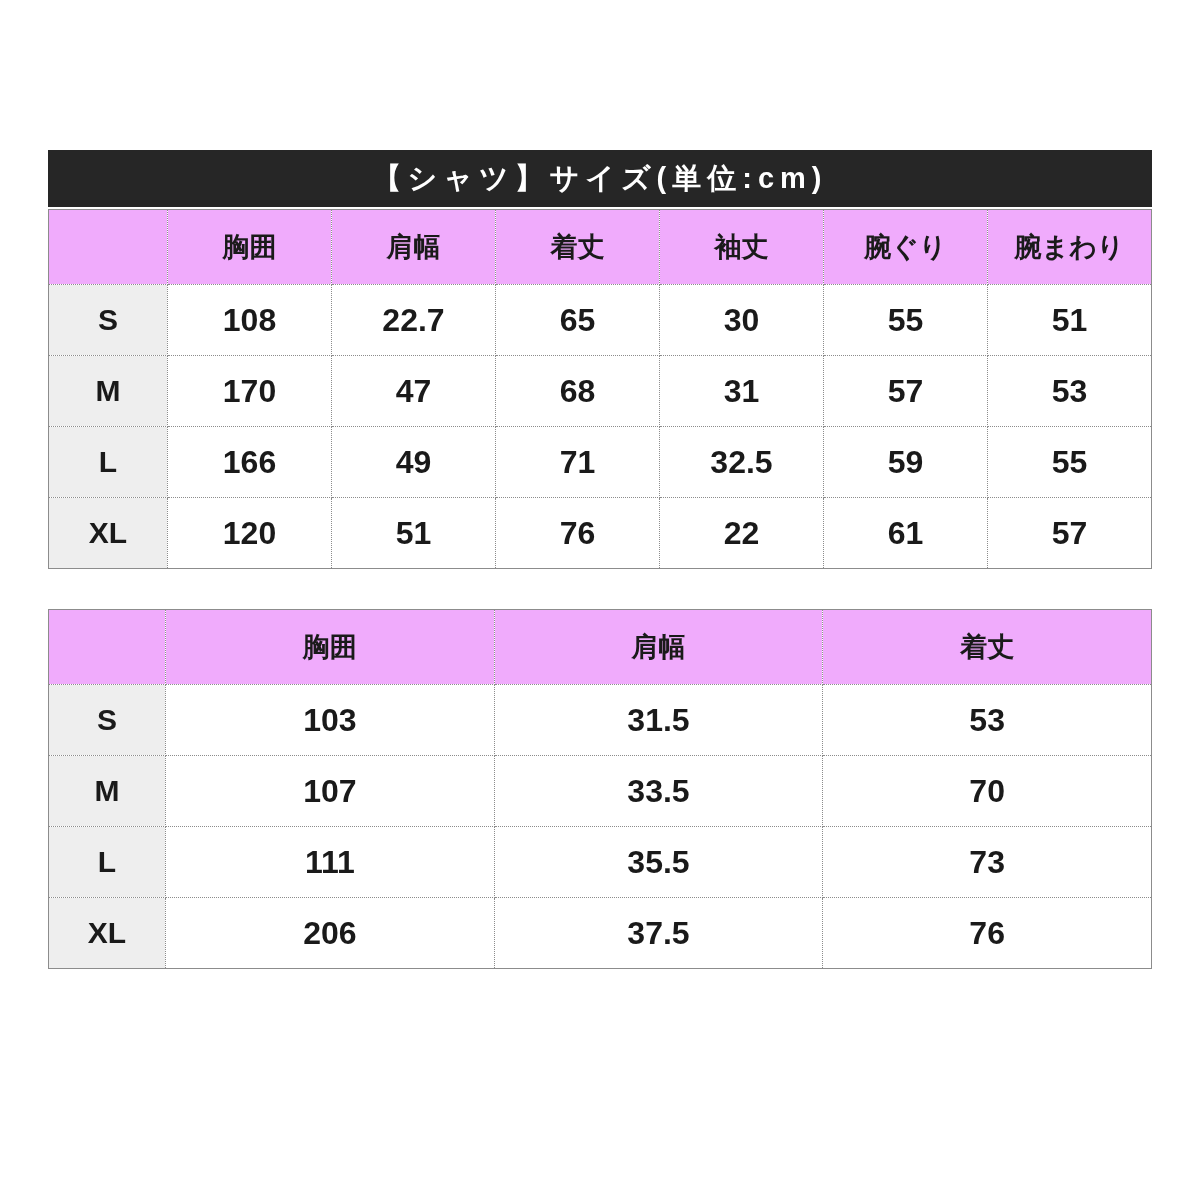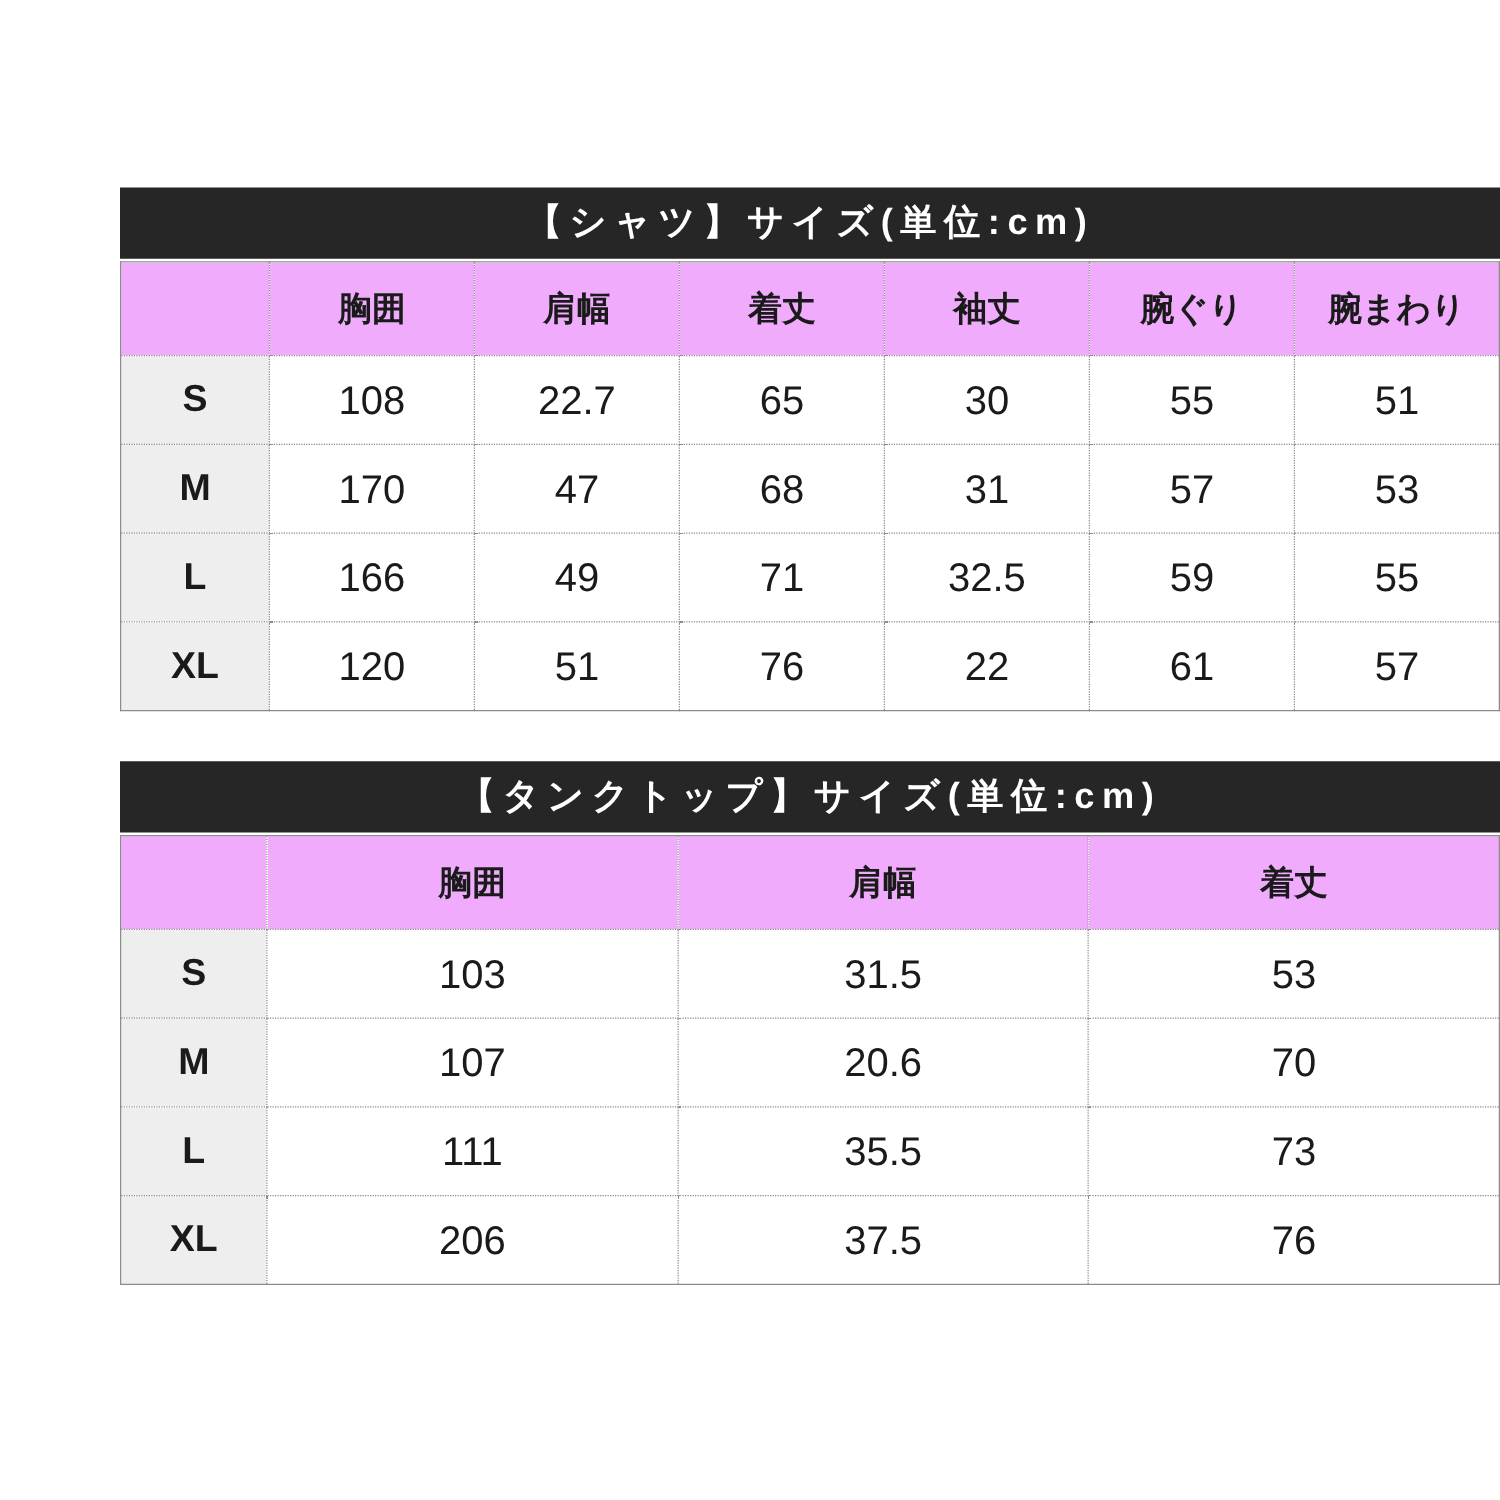--- a/index.html
+++ b/index.html
@@ -12,21 +12,20 @@
     position: relative;
     width: 1200px;
     height: 1200px;
     background: #ffffff;
     overflow: hidden;
   }
   .size-section {
     position: absolute;
     left: 48px;
     width: 1104px;
-    margin-left: 48px;
   }
   .section-shirt { top: 150px; }
   .section-tank  { top: 609px; }
 
   .title-bar {
     height: 57px;
     line-height: 57px;
     background: #262626;
     color: #ffffff;
     font-size: 29px;
@@ -59,21 +58,21 @@
   }
   table.size-table tbody tr { height: 71px; }
   table.size-table tbody th {
     background: #eeeeee;
     font-size: 30px;
     font-weight: bold;
   }
   table.size-table tbody td {
     background: #ffffff;
     font-size: 32px;
-    font-weight: normal;
+    font-weight: bold;
   }
   .section-shirt col.label-col { width: 119px; }
   .section-tank  col.label-col { width: 117px; }
 </style>
 </head>
 <body>
 
 <div class="page">
 
   <section class="size-section section-shirt">
@@ -134,21 +133,20 @@
           <td>76</td>
           <td>22</td>
           <td>61</td>
           <td>57</td>
         </tr>
       </tbody>
     </table>
   </section>
 
   <section class="size-section section-tank">
-    <div class="title-bar">【タンクトップ】サイズ(単位:cm)</div>
     <table class="size-table">
       <colgroup>
         <col class="label-col">
           <col>
           <col>
           <col>
       </colgroup>
       <thead>
         <tr>
           <th></th>
@@ -160,21 +158,21 @@
       <tbody>
         <tr>
           <th>S</th>
           <td>103</td>
           <td>31.5</td>
           <td>53</td>
         </tr>
         <tr>
           <th>M</th>
           <td>107</td>
-          <td>20.6</td>
+          <td>33.5</td>
           <td>70</td>
         </tr>
         <tr>
           <th>L</th>
           <td>111</td>
           <td>35.5</td>
           <td>73</td>
         </tr>
         <tr>
           <th>XL</th>

